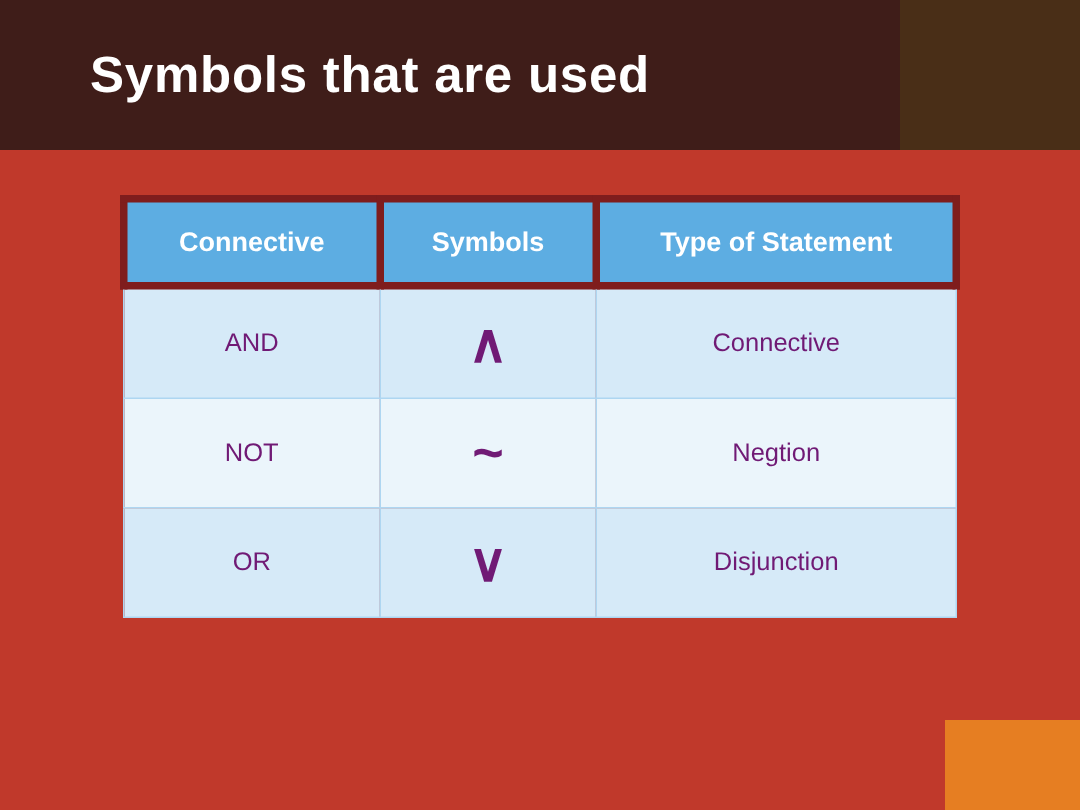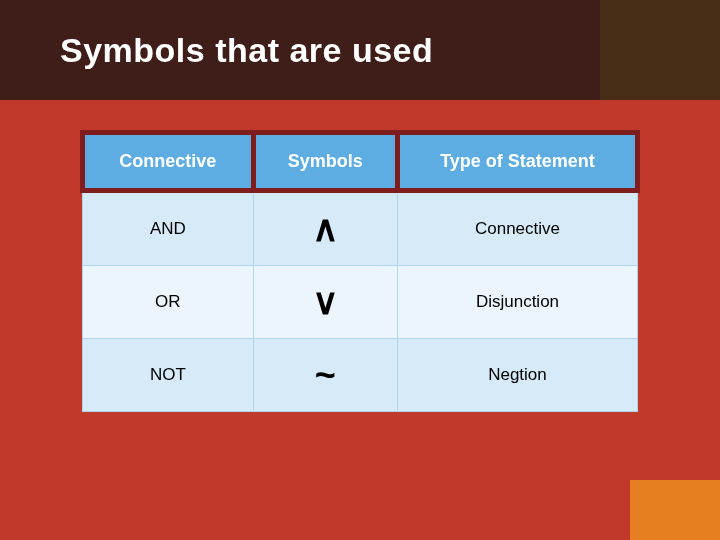--- a/index.html
+++ b/index.html
@@ -73,21 +73,21 @@
 
     
     tbody tr:nth-child(odd) {
       background: #d6eaf8;
     }
     tbody tr:nth-child(even) {
       background: #ebf5fb;
     }
 
     tbody tr td {
-      color: #000000;
+      color: #701a75;
       font-size: 17px;
       padding: 18px 20px;
       text-align: center;
       border: 1px solid #aed6f1;
     }
 
     .symbol-cell {
       font-size: 36px;
       font-weight: bold;
       line-height: 1;
@@ -122,26 +122,26 @@
         <th>Type of Statement</th>
       </tr>
     </thead>
     <tbody>
       <tr>
         <td>AND</td>
         <td class="symbol-cell">∧</td>
         <td>Connective</td>
       </tr>
       <tr>
+        <td>NOT</td>
+        <td class="symbol-cell">~</td>
+        <td>Negtion</td>
+      </tr>
+      <tr>
         <td>OR</td>
         <td class="symbol-cell">∨</td>
         <td>Disjunction</td>
-      </tr>
-      <tr>
-        <td>NOT</td>
-        <td class="symbol-cell">~</td>
-        <td>Negtion</td>
       </tr>
     </tbody>
   </table>
 </div>
 
 <div class="accent-bottom"></div>
 
 </body></html>

